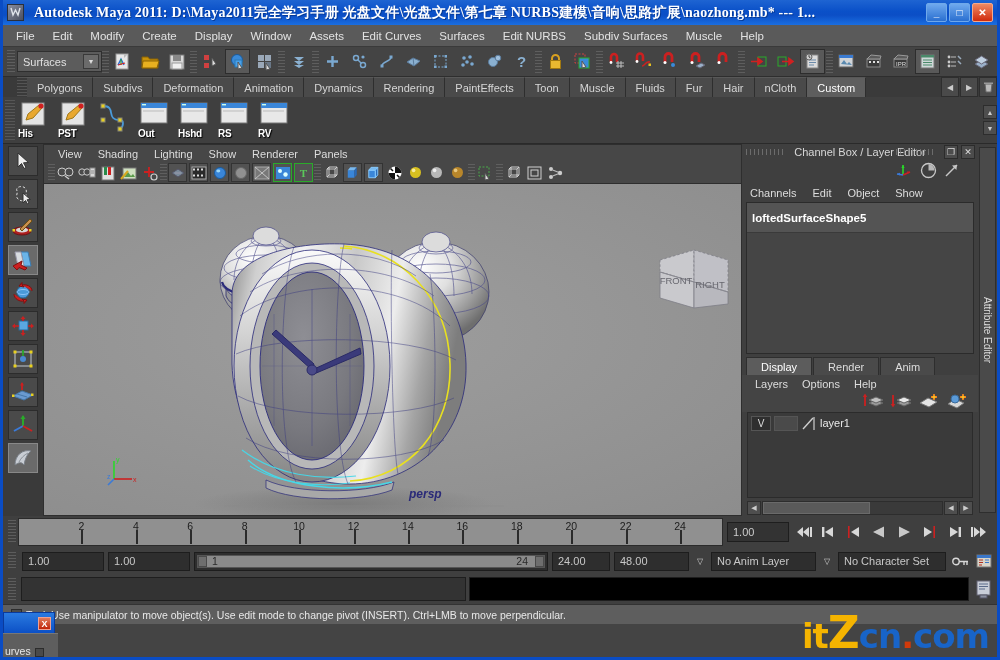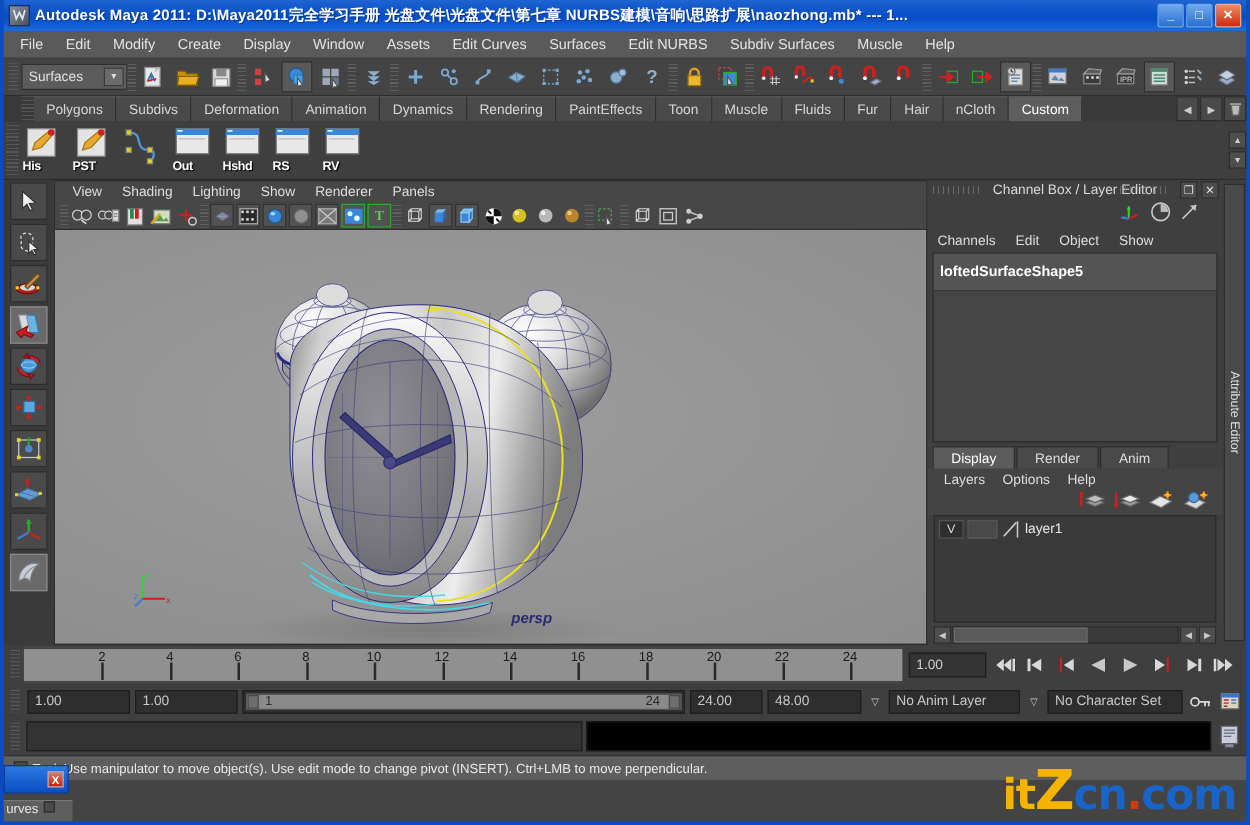--- a/index.html
+++ b/index.html
@@ -8,22 +8,22 @@
   #app { position:relative; width:1000px; height:660px; background:#444;
     border-left:3px solid #0a4cc4; border-right:3px solid #0a4cc4;
     border-bottom:3px solid #0a4cc4; }
 
   
   .titlebar { height:25px; background:linear-gradient(180deg,#1e64d2 0%,#0a50c8 45%,#0b4ec6 60%,#1a6ee0 100%);
     display:flex; align-items:center; padding:0 2px; position:relative; }
   .tb-icon { width:17px; height:17px; margin:0 4px 0 2px; background:linear-gradient(135deg,#8a8fa0,#4a4f60);
     border:1px solid #2a2f3a; display:flex; align-items:center; justify-content:center;
     font-size:9px; color:#dfe3ea; }
-  .tb-title { color:#fff; font-size:12px; font-weight:bold; font-family:Liberation Sans, sans-serif;
-    letter-spacing:0.2px; white-space:nowrap; overflow:hidden; flex:1; text-shadow:1px 1px 0 #063a96; }
+  .tb-title { color:#fff; font-size:14px; font-weight:bold; font-family:Liberation Serif, serif;
+    letter-spacing:0.2px; white-space:nowrap; overflow:hidden; flex:1; text-shadow:1px 1px 0 #063a96;margin-left:6px; }
   .tb-btns { display:flex; gap:2px; margin-right:2px; }
   .tb-btn { width:21px; height:19px; border:1px solid #6fa8ea; border-radius:2px;
     background:linear-gradient(180deg,#6fa9ee,#2a6fd0); display:flex; align-items:center;
     justify-content:center; color:#fff; font-size:10px; font-weight:bold; line-height:1; }
   .tb-btn.close { background:linear-gradient(180deg,#f08a63,#d02a0c); border-color:#f3a98c; }
 
   
   .menubar { height:22px; background:#5a5a5a; display:flex; align-items:center;
     border-bottom:1px solid #3a3a3a; padding-left:4px; }
   .menubar > div { color:#e2e2e2; font-size:11.5px; padding:2px 9px; white-space:nowrap; }
@@ -189,22 +189,22 @@
     margin:0 4px; flex-shrink:0; }
 
   
   .taskbar { position:absolute; left:0; bottom:0; width:58px; height:60px; z-index:40; }
   .tb-win { position:absolute; left:0; bottom:22px; width:52px; height:23px;
     background:linear-gradient(180deg,#2a7ae0,#0a4ec4); border:1px solid #0a3a9c;
     display:flex; align-items:center; justify-content:flex-end; padding-right:3px; }
   .tb-x { width:13px; height:13px; background:linear-gradient(180deg,#e07a5a,#c0250a);
     border:1px solid #f0a090; color:#fff; font-size:9px; font-weight:bold;
     display:flex; align-items:center; justify-content:center; }
-  .tb-win2 { position:absolute; left:0; bottom:0; width:55px; height:17px;
-    background:#5e5e5e; border-top:1px solid #777; display:flex; align-items:flex-start;
+  .tb-win2 { position:absolute; left:0; bottom:0; width:55px; height:24px;
+    background:#5e5e5e; border-top:1px solid #777; display:flex; align-items:flex-end;
     color:#e8e8e8; font-size:10.5px; padding-left:2px; }
 
   
   .wm { position:absolute; right:8px; bottom:2px; z-index:50; font-size:34px;
     font-weight:bold; font-family:"DejaVu Sans", sans-serif; letter-spacing:-1px;
     line-height:1; }
   .wm .it { color:#f5b400; }
   .wm .z { color:#f5b400; font-size:44px; }
   .wm .cn { color:#1864c8; }
   .wm .dot { color:#d23a0a; }
@@ -951,20 +951,33 @@
               <circle cx="268" cy="186" r="5" fill="#4a4a88" stroke="#2a2a66"></circle>
             </g>
 
             <path d="M222 296 C252 310, 320 310, 350 298 L348 306 C318 318, 250 318, 222 304 Z" fill="#a8a8a8" stroke="#2a2a7a" stroke-width="0.7"></path>
           </g>
 
           <path d="M204 276 C236 304, 300 310, 348 298" fill="none" stroke="#46d8e8" stroke-width="1.4"></path>
 
         </svg>
 
+        <div class="viewcube">
+          <svg width="86" height="76" viewBox="0 0 86 76">
+            <path d="M43 6 L77 18 L77 52 L43 66 L9 52 L9 18 Z" fill="none"></path>
+            <path d="M9 18 L43 8 L43 40 L9 30 Z" fill="#c9c9cd" stroke="#7e7e86" stroke-width="0.8" stroke-dasharray="2.5 2"></path>
+            <path d="M43 8 L77 18 L77 50 L43 40 Z" fill="#c0c0c6" stroke="#7e7e86" stroke-width="0.8" stroke-dasharray="2.5 2"></path>
+            <path d="M9 30 L43 40 L43 66 L9 56 Z" fill="#c9c9cd" stroke="#7e7e86" stroke-width="0.8"></path>
+            <path d="M43 40 L77 50 L77 62 L43 66 Z" fill="#b8b8be" stroke="#7e7e86" stroke-width="0.8"></path>
+            <path d="M9 30 L43 40 L77 50" fill="none" stroke="#8a8a92" stroke-width="0.8"></path>
+            <path d="M43 8 L43 40" stroke="#8a8a92" stroke-width="0.8" stroke-dasharray="2.5 2"></path>
+            <text x="25" y="42" font-size="9.5" fill="#66666e" text-anchor="middle" font-family="'Liberation Sans',sans-serif">FRONT</text>
+            <text x="59" y="46" font-size="9.5" fill="#66666e" text-anchor="middle" font-family="'Liberation Sans',sans-serif">RIGHT</text>
+          </svg>
+        </div>
 
         <div class="axis-gizmo">
           <svg width="34" height="34" viewBox="0 0 34 34">
             <path d="M8 26 L8 8" stroke="#2ad82a" stroke-width="1.6"></path>
             <path d="M8 26 L26 26" stroke="#cc2020" stroke-width="1.6"></path>
             <path d="M8 26 L2 32" stroke="#3a7ad8" stroke-width="1.6"></path>
             <text x="10" y="9" font-size="7" fill="#2ad82a" font-family="'Liberation Sans',sans-serif">y</text>
             <text x="27" y="29" font-size="7" fill="#cc2020" font-family="'Liberation Sans',sans-serif">x</text>
             <text x="1" y="26" font-size="7" fill="#3a7ad8" font-family="'Liberation Sans',sans-serif">z</text>
           </svg>

